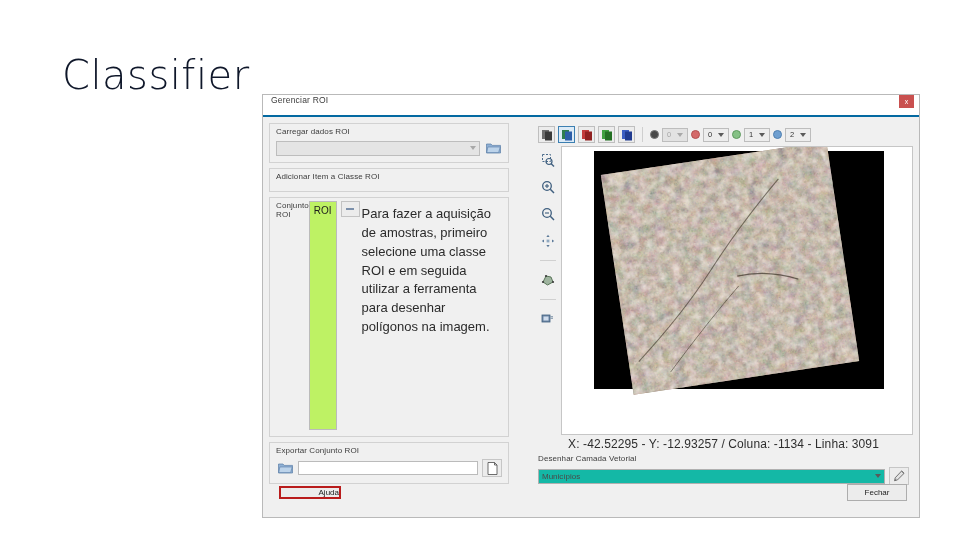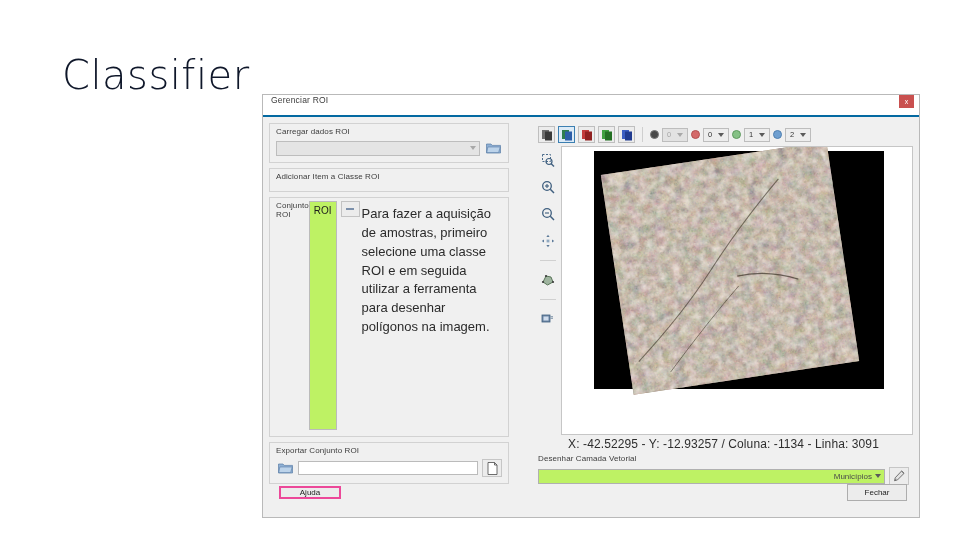--- a/index.html
+++ b/index.html
@@ -108,23 +108,22 @@
     border: 1px solid #bdbdbd;
     display: flex;
     align-items: center;
     padding: 0 3px;
     box-sizing: border-box;
     font-size: 8px;
     color: #4a4a4a;
     cursor: pointer;
   }
   .combo.enabled {
-    background: #bef264;
+    background: #14b8a6;
     border-color: #b0b0b0;
-    text-align: right;
   }
   .combo-val { flex: 1; overflow: hidden; white-space: nowrap; }
   .caret {
     width: 0; height: 0;
     border-left: 3px solid transparent;
     border-right: 3px solid transparent;
     border-top: 4px solid #5a5a5a;
     margin-left: 3px;
   }
   .caret.dim { border-top-color: #a8a8a8; }
@@ -336,22 +335,23 @@
     color: #1c1c1c;
     background: #ececec;
     border: 1px solid #adadad;
     padding: 3px 0;
     width: 58px;
     text-align: center;
     cursor: pointer;
     font-family: "Liberation Sans", sans-serif;
   }
   .btn.focus {
-    border: 2px solid #ec4899;
+    border: 2px solid #b91c1c;
     padding: 0 0;
+    text-align: right;
   }
 </style>
 </head>
 <body>
 
 <div id="slide-title">Classifier</div>
 
 <div id="dialog">
 
   <div class="titlebar">

